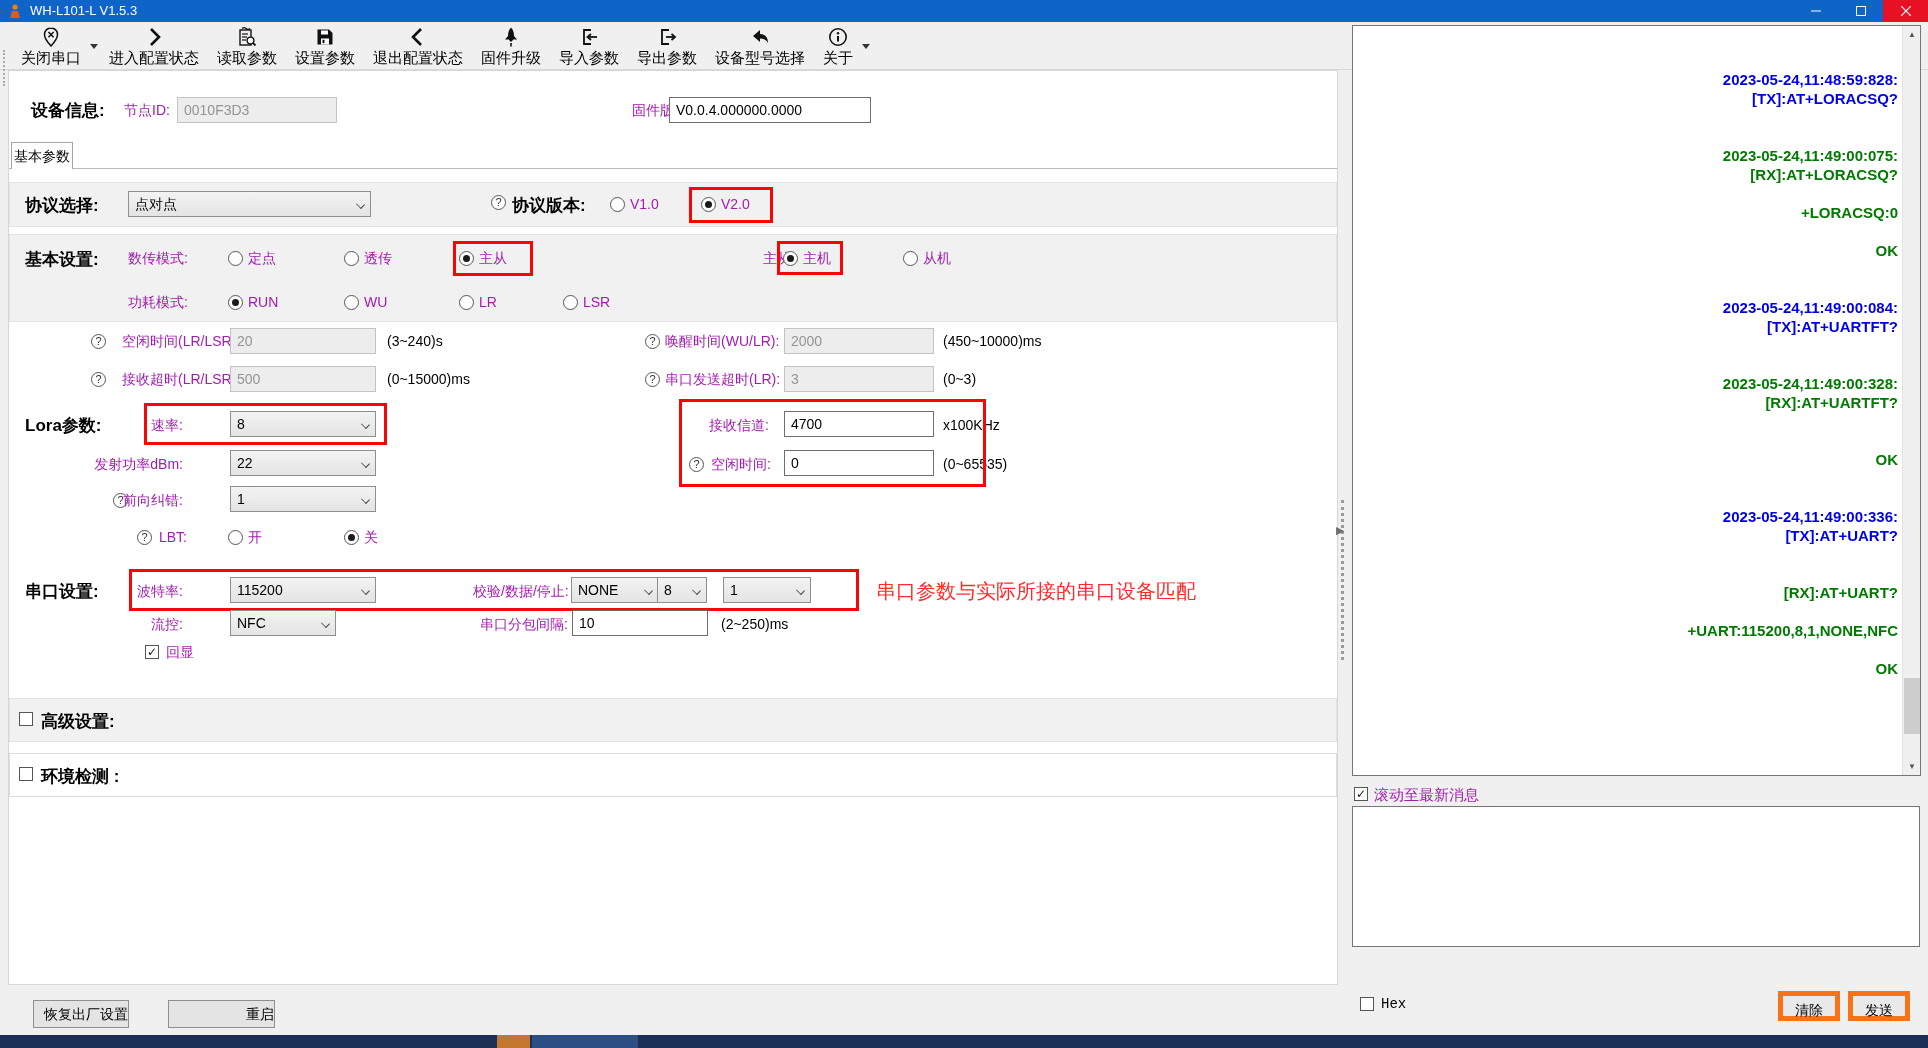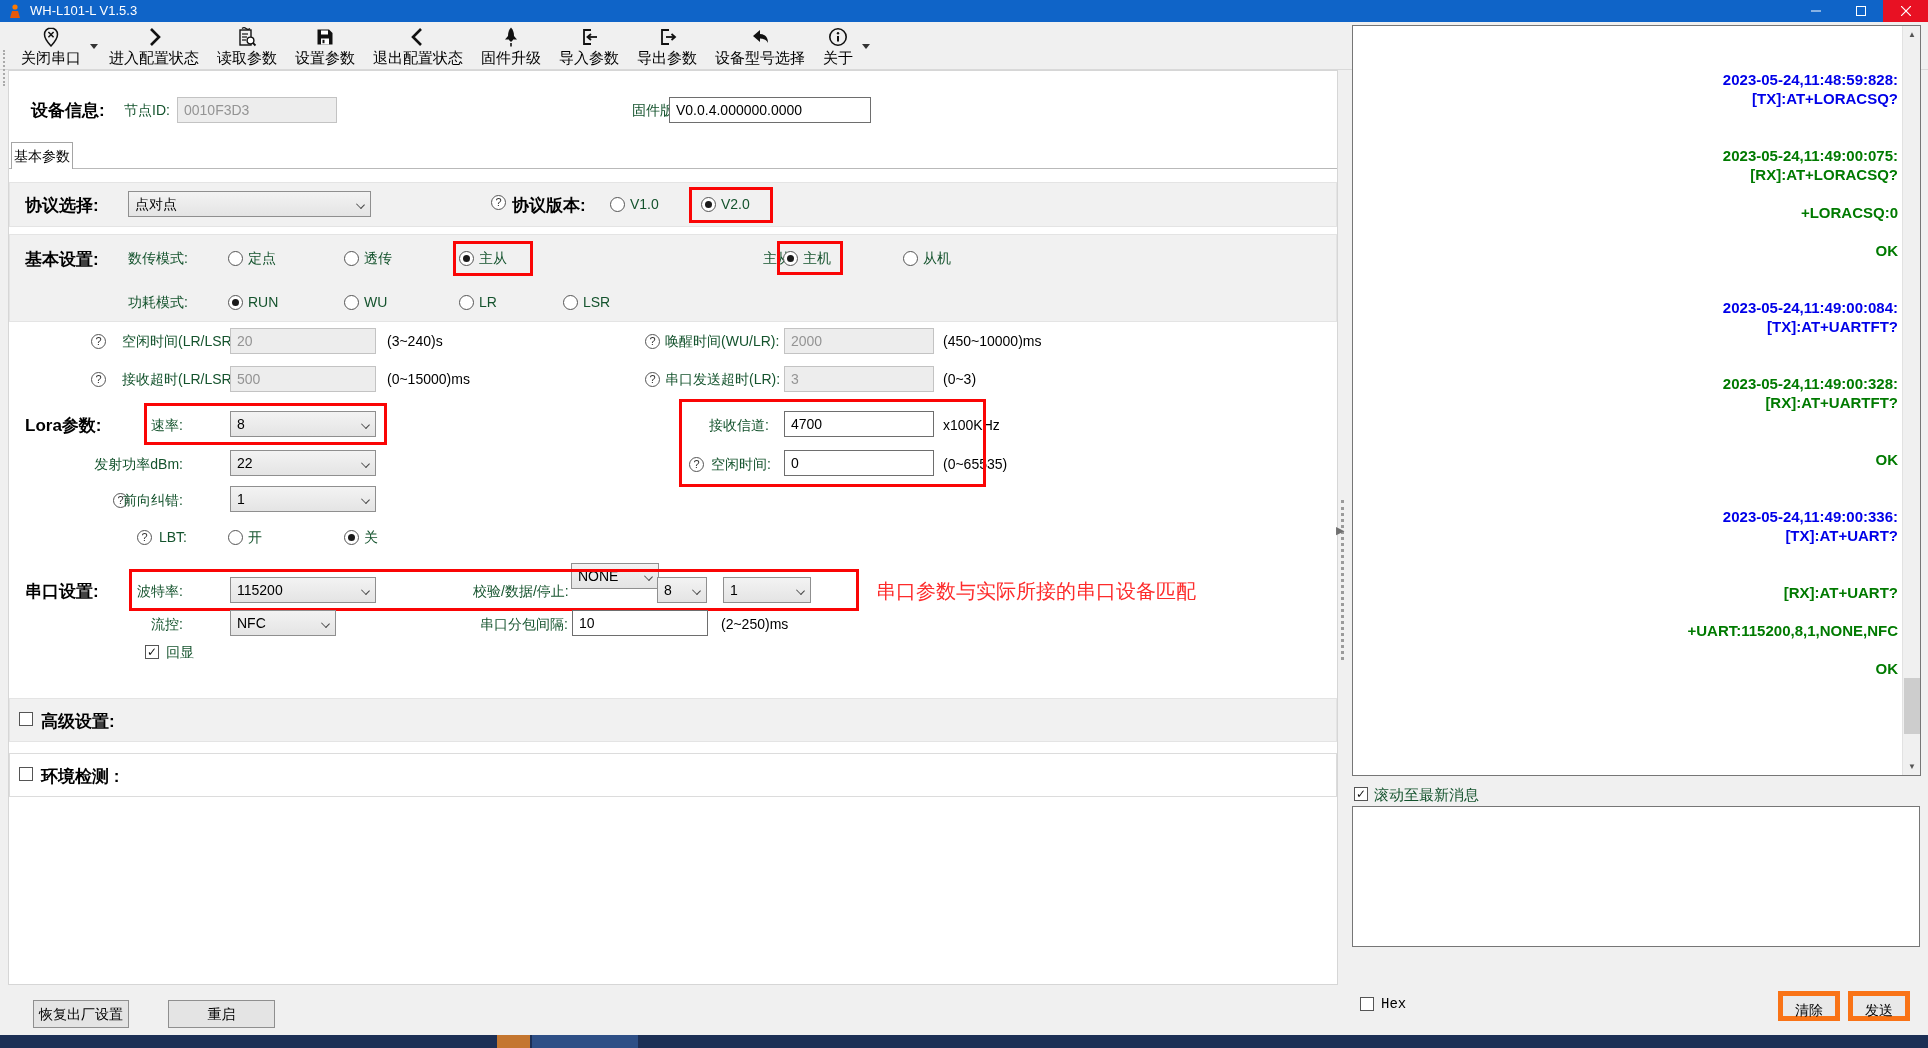--- a/index.html
+++ b/index.html
@@ -14,39 +14,39 @@
   #toolbar{position:absolute;left:0;top:22px;width:1928px;height:48px;background:#f0f0f0;border-bottom:1px solid #d9d9d9;display:flex;align-items:flex-start;padding-left:12px;}
   #tb-grip{position:absolute;left:3px;top:28px;width:3px;height:36px;border-left:2px dotted #aaa;}
   .tbtn{display:flex;flex-direction:column;align-items:center;padding:3px 9px 0 9px;cursor:default;}
   .tbtn .ticon{height:23px;display:flex;align-items:center;justify-content:center;}
   .tbtn .tlbl{font-size:15px;color:#000;line-height:20px;white-space:nowrap;}
   .tcaret{width:0;height:0;border-left:4px solid transparent;border-right:4px solid transparent;border-top:5px solid #333;margin:22px 2px 0 0;}
   
   #lpanel{position:absolute;left:8px;top:70px;width:1330px;height:915px;background:#fff;border:1px solid #d6d6d6;}
   .abs{position:absolute;}
   .blbl{font-size:17px;font-weight:bold;color:#000;white-space:nowrap;}
-  .lbl{font-size:14px;color:#14532d;white-space:nowrap;}
+  .lbl{font-size:14px;color:#a21caf;white-space:nowrap;}
   .range{font-size:14px;color:#000;white-space:nowrap;}
   .band{position:absolute;background:#f1f1f1;border:1px solid #e4e4e4;}
   .inp{position:absolute;height:26px;background:#fff;border:1px solid #6e6e6e;font-size:14px;color:#000;padding:3px 6px;line-height:18px;}
   .inp.dis{background:#ededed;border:1px solid #c3c3c3;color:#949494;}
   .combo{position:absolute;height:26px;background:linear-gradient(#f3f3f3,#e4e4e4);border:1px solid #8f8f8f;font-size:14px;color:#000;padding:3px 20px 3px 6px;line-height:18px;}
   .combo .chev{position:absolute;right:5px;top:9px;width:8px;height:8px;}
   .chev::before{content:"";position:absolute;left:0;top:0;width:6px;height:6px;border-right:1.5px solid #444;border-bottom:1.5px solid #444;transform:rotate(45deg) scale(1,0.8);}
   .radio{position:absolute;width:15px;height:15px;border:1px solid #555;border-radius:50%;background:#fff;}
   .radio.on::after{content:"";position:absolute;left:3px;top:3px;width:7px;height:7px;border-radius:50%;background:#1a1a1a;}
   .cb{position:absolute;width:14px;height:14px;border:1px solid #555;background:#fff;font-size:12px;line-height:12px;text-align:center;color:#111;font-weight:bold;}
   .qm{position:absolute;width:15px;height:15px;border:1.5px solid #555;border-radius:50%;font-size:11px;line-height:12px;text-align:center;color:#333;background:#fff;}
   .redbox{position:absolute;border:3px solid #fa0505;pointer-events:none;}
   .redtext{position:absolute;font-size:20px;color:#fd2b2b;white-space:nowrap;}
   
   #tabline{position:absolute;left:0px;top:97px;width:1328px;height:1px;background:#b9b9b9;}
   #tab0{position:absolute;left:2px;top:71px;width:62px;height:27px;background:#fff;border:1px solid #a5a5a5;border-bottom:none;font-size:14px;text-align:center;line-height:26px;}
   
-  .fbtn{position:absolute;height:28px;background:#e4e4e4;border:1px solid #8f8f8f;font-size:14px;text-align:center;line-height:26px;}
+  .fbtn{position:absolute;height:28px;background:#e4e4e4;border:1px solid #8f8f8f;font-size:14px;text-align:right;line-height:26px;}
   
   #logbox{position:absolute;left:1352px;top:25px;width:569px;height:751px;background:#fff;border:1px solid #767676;overflow:hidden;}
   #log-lines{position:absolute;left:14px;top:44px;right:22px;text-align:right;}
   .lline{font-size:15px;font-weight:bold;line-height:19px;height:19px;white-space:nowrap;}
   .lline.tx{color:#0000e8;}
   .lline.rx{color:#007a00;}
   #vscroll{position:absolute;right:0;top:0;width:18px;height:100%;background:#f0f0f0;border-left:1px solid #e2e2e2;}
   .sarrow{position:absolute;left:0;width:18px;height:17px;font-size:8px;color:#555;text-align:center;line-height:17px;}
   #sthumb{position:absolute;left:1px;top:652px;width:16px;height:56px;background:#cdcdcd;}
   #splitter-dots{position:absolute;left:1341px;top:500px;height:160px;width:4px;border-left:3px dotted #9a9a9a;}
@@ -284,21 +284,21 @@
     <span class="abs lbl" style="left:150px;top:458px">LBT:</span>
     <span class="radio" style="left:219px;top:459px"></span>
     <span class="abs lbl" style="left:239px;top:458px">开</span>
     <span class="radio on" style="left:335px;top:459px"></span>
     <span class="abs lbl" style="left:355px;top:458px">关</span>
 
     <span class="abs blbl" style="left:16px;top:509px">串口设置:</span>
     <span class="abs lbl" style="left:58px;top:512px;width:116px;text-align:right">波特率:</span>
     <div class="combo" style="left:221px;top:506px;width:146px"><span>115200</span><span class="chev"></span></div>
     <span class="abs lbl" style="left:464px;top:512px">校验/数据/停止:</span>
-    <div class="combo" style="left:562px;top:492px;width:88px"><span>NONE</span><span class="chev"></span></div>
+    <div class="combo" style="left:562px;top:506px;width:88px"><span>NONE</span><span class="chev"></span></div>
     <div class="combo" style="left:648px;top:506px;width:50px"><span>8</span><span class="chev"></span></div>
     <div class="combo" style="left:714px;top:506px;width:88px"><span>1</span><span class="chev"></span></div>
     <div class="redbox" style="left:120px;top:498px;width:730px;height:42px"></div>
     <span class="redtext" style="left:867px;top:507px">串口参数与实际所接的串口设备匹配</span>
 
     <span class="abs lbl" style="left:58px;top:545px;width:116px;text-align:right">流控:</span>
     <div class="combo" style="left:221px;top:539px;width:106px"><span>NFC</span><span class="chev"></span></div>
     <span class="abs lbl" style="left:471px;top:545px">串口分包间隔:</span>
     <div class="inp" style="left:563px;top:539px;width:136px">10</div>
     <span class="abs range" style="left:712px;top:545px">(2~250)ms</span>

